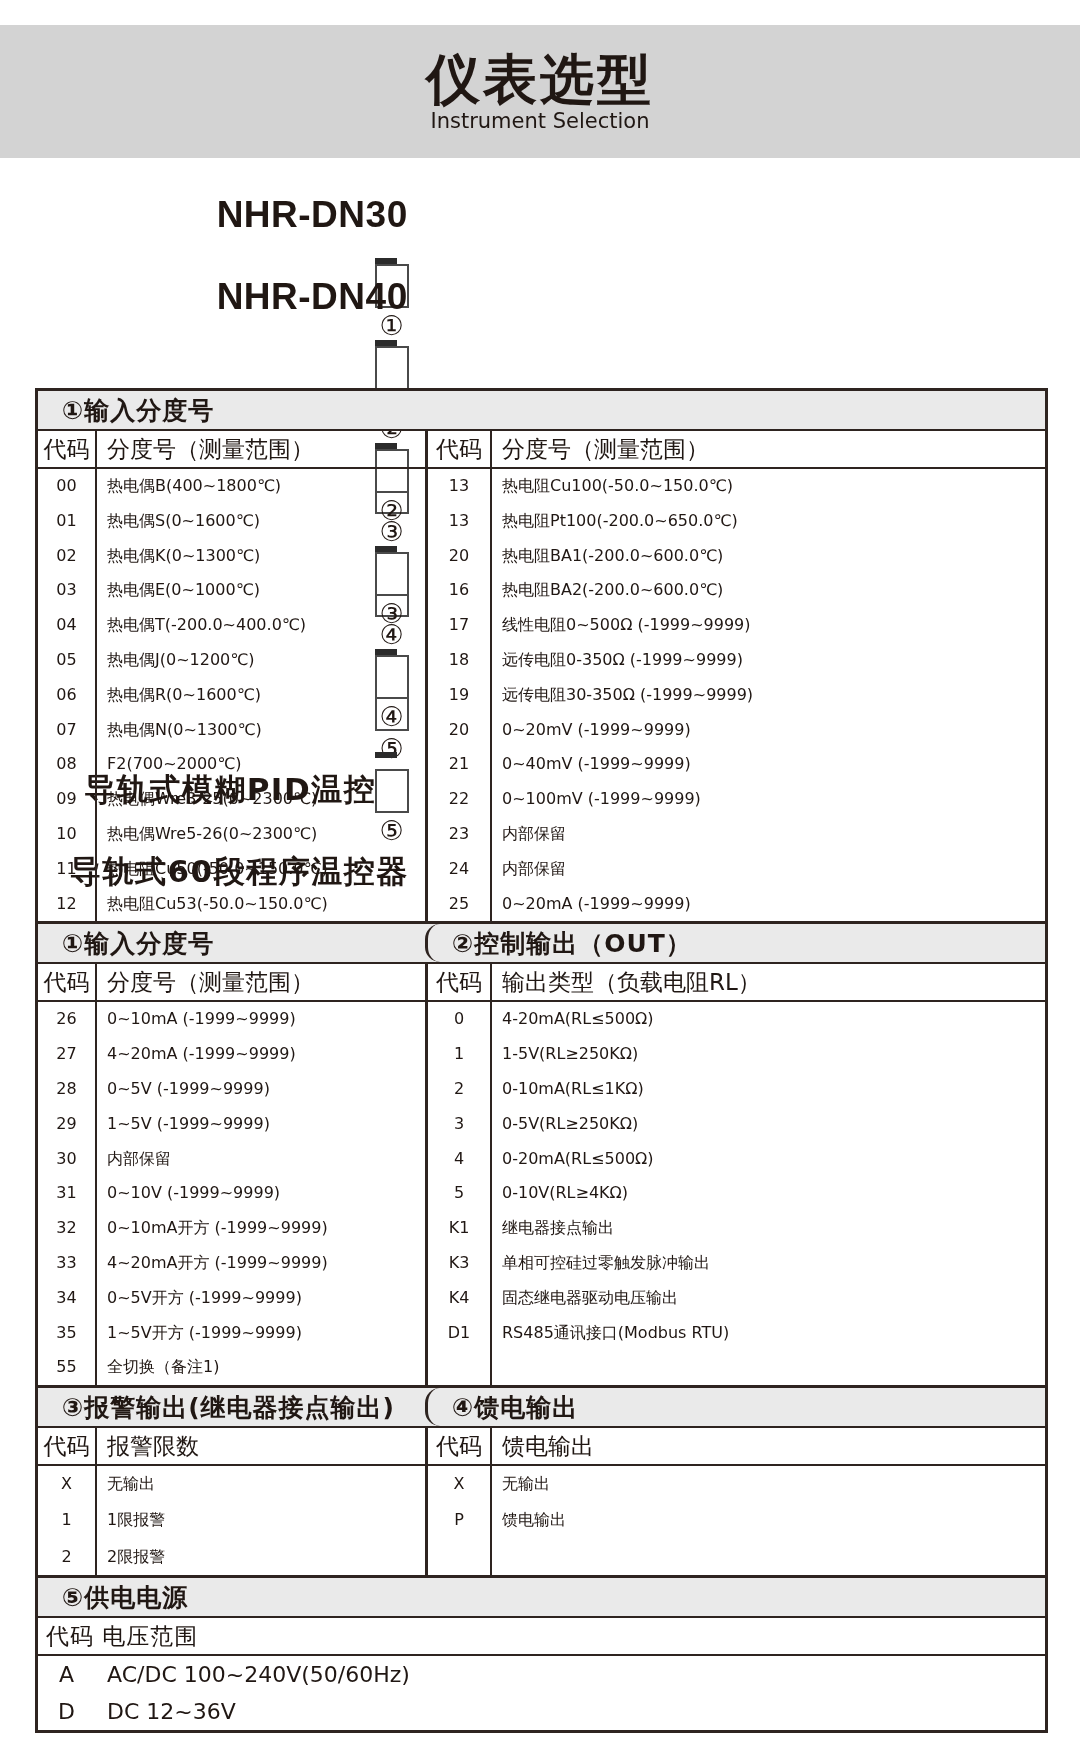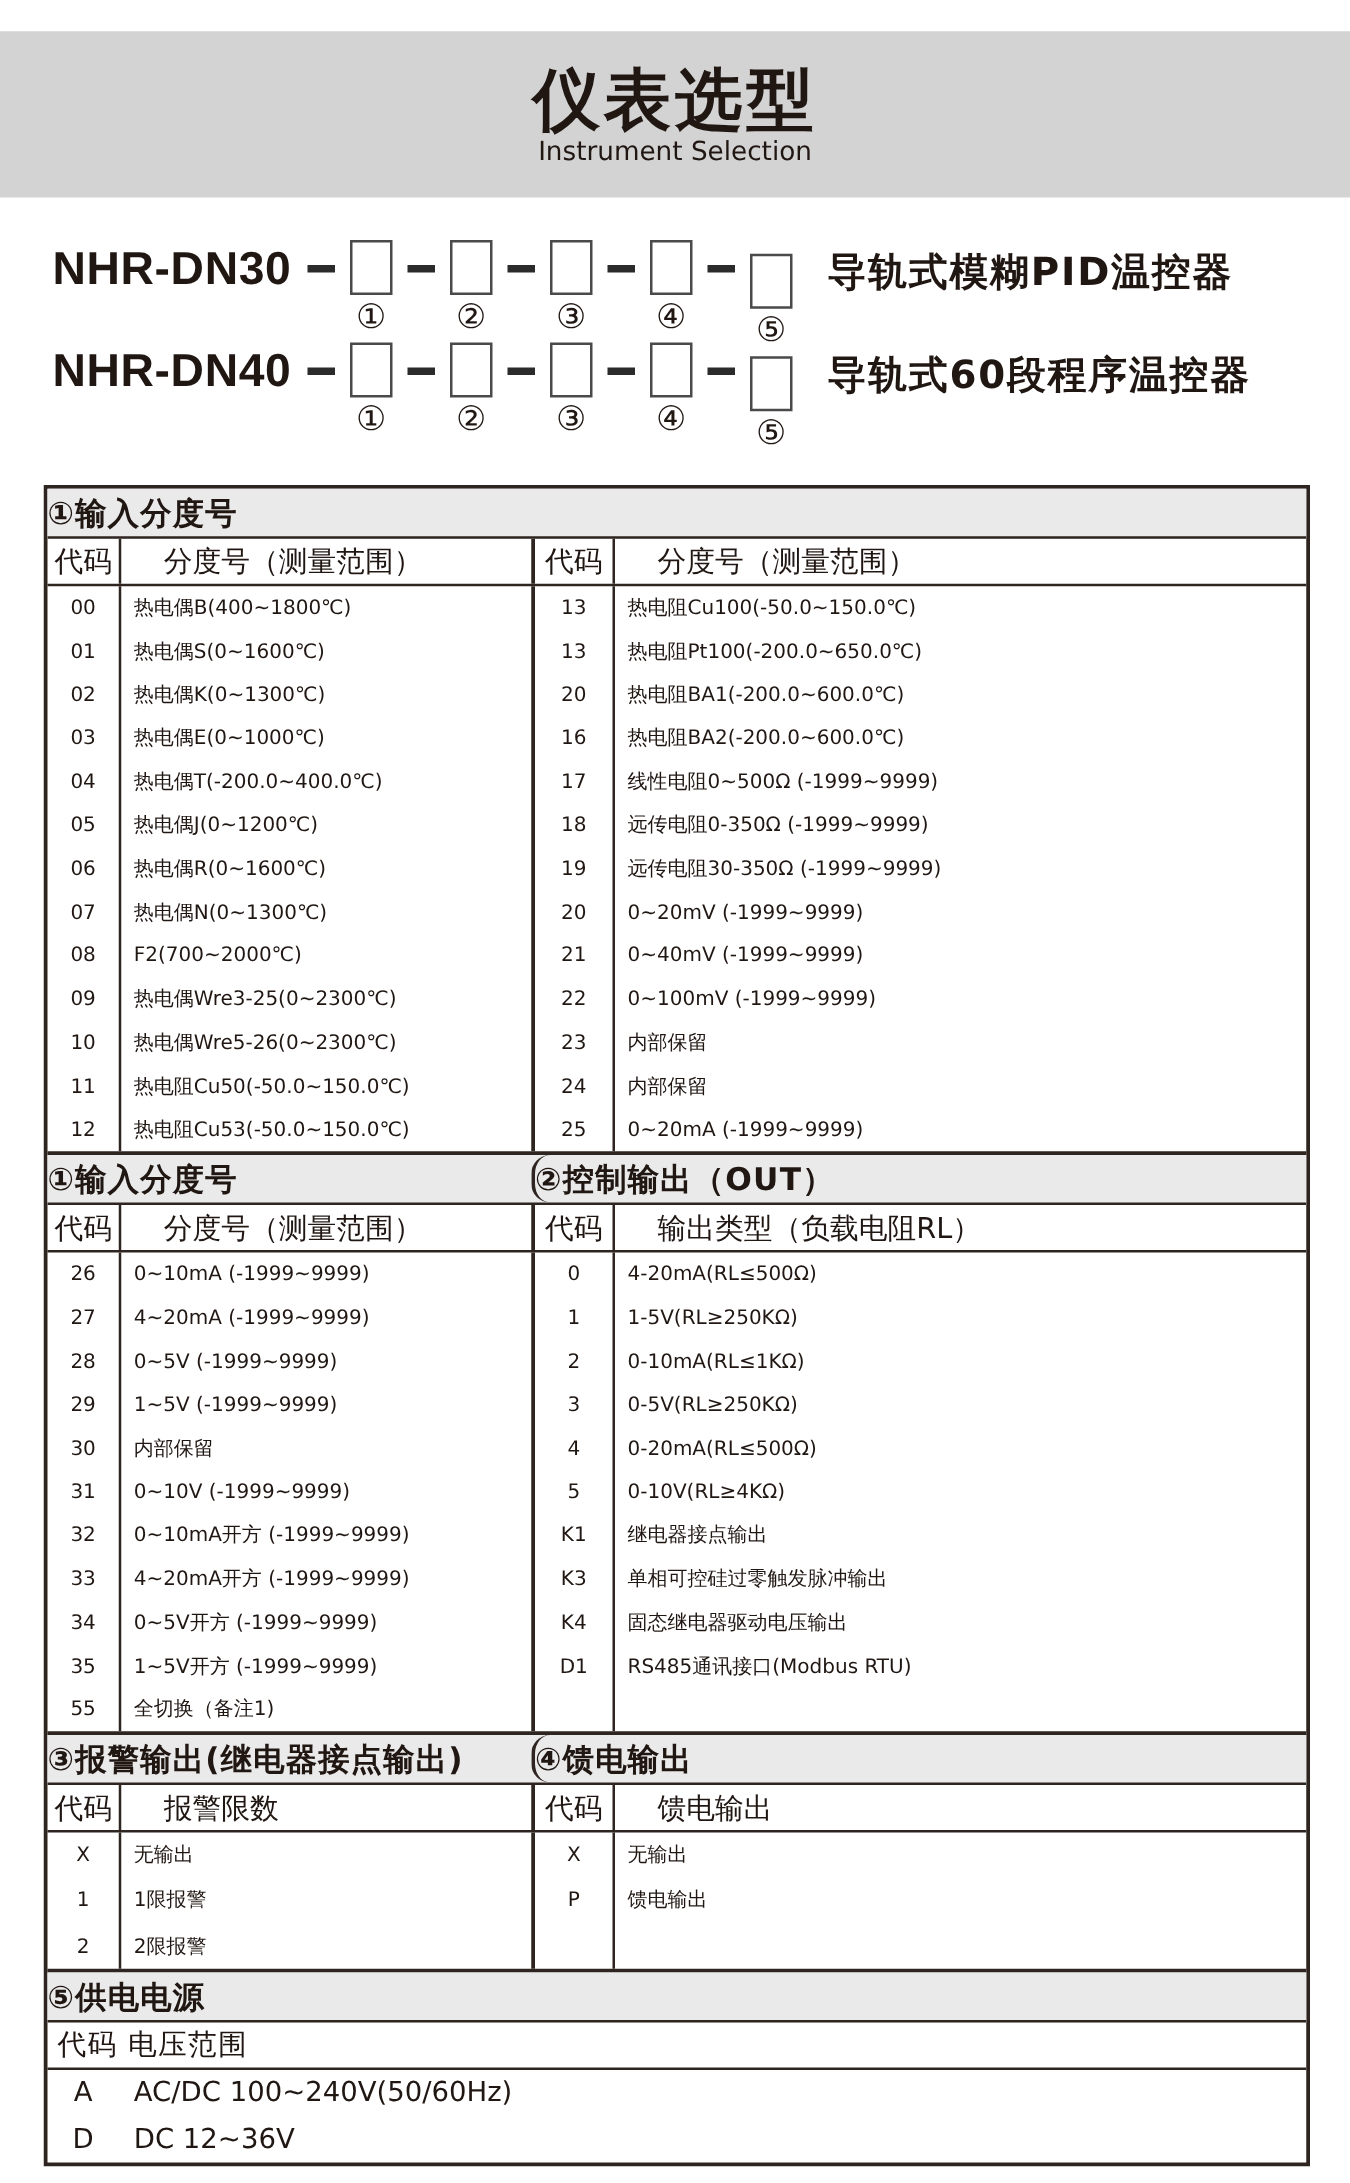--- a/index.html
+++ b/index.html
@@ -20,21 +20,21 @@
   
   .banner{
     position:absolute;top:25px;left:0;width:100%;height:133px;
     background:var(--banner);
     display:flex;flex-direction:column;align-items:center;justify-content:center;
   }
   .banner-title{font-size:54px;font-weight:bold;letter-spacing:3px;line-height:58px;}
   .banner-sub{font-size:21px;line-height:24px;margin-top:0;}
   
   .models{position:absolute;top:192px;left:42px;}
-  .model-block{display:flex;align-items:flex-start;height:82px;}
+  .model-block{display:flex;align-items:flex-end;height:82px;flex-direction:column;}
   .model-name{
     width:192px;flex:none;
     font-family:"Liberation Sans","DejaVu Sans",sans-serif;
     font-size:37px;font-weight:bold;line-height:46px;letter-spacing:0.5px;
   }
   .dash{width:22px;height:6px;background:#2b2b2b;margin:20px 12px 0 12px;flex:none;}
   .pos-col{display:flex;flex-direction:column;align-items:center;flex:none;}
   .pos-col.offset{margin-top:11px;}
   .box{width:30px;height:40px;border:2px solid #4a4a4a;background:#fff;}
   .circ{font-size:27px;line-height:30px;margin-top:3px;}
@@ -45,26 +45,26 @@
     border:3px solid var(--bd);
     box-sizing:border-box;
   }
   .section + .section{border-top:3px solid var(--bd);}
   .sec-header{
     height:38px;background:var(--gray-header);
     border-bottom:2px solid var(--bd);
     display:flex;align-items:stretch;
     font-weight:bold;font-size:25px;
   }
-  .sec-header .h-cell{display:flex;align-items:center;padding-left:0;letter-spacing:1px;}
+  .sec-header .h-cell{display:flex;align-items:center;padding-left:24px;letter-spacing:1px;}
   .sec-header .h-left{width:387px;flex:none;box-sizing:border-box;}
   .sec-header.single .h-left{width:auto;flex:1;}
   .sec-header .h-right{flex:1;border-left:3px solid var(--bd);border-radius:15px;}
   .col-hdr{display:flex;height:36px;border-bottom:2px solid var(--bd);font-size:23px;}
-  .col-hdr .half{display:flex;align-items:center;height:100%;gap:24px;}
+  .col-hdr .half{display:flex;align-items:center;height:100%;}
   .half{position:relative;box-sizing:border-box;}
   .half.left{width:387px;flex:none;}
   .half.right{flex:1;border-left:3px solid var(--bd);}
   .half::before{content:'';position:absolute;top:0;bottom:0;left:57px;width:2px;background:var(--bd);}
   .half.right::before{left:62px;}
   .code{width:57px;flex:none;text-align:center;}
   .half.right .code{width:62px;}
   .desc{flex:1;padding-left:12px;white-space:nowrap;overflow:hidden;}
   .data{display:flex;align-items:stretch;font-size:16px;}
   .data .half{display:flex;flex-direction:column;}

